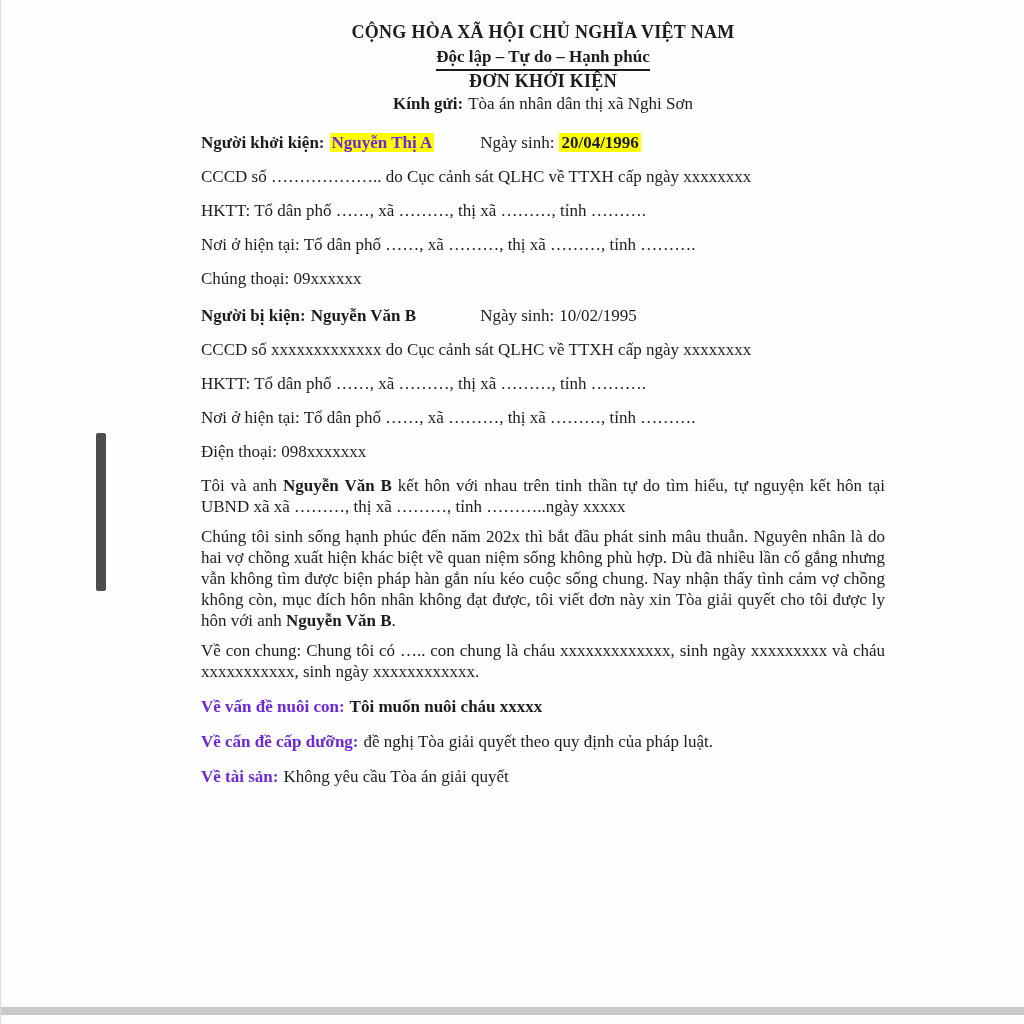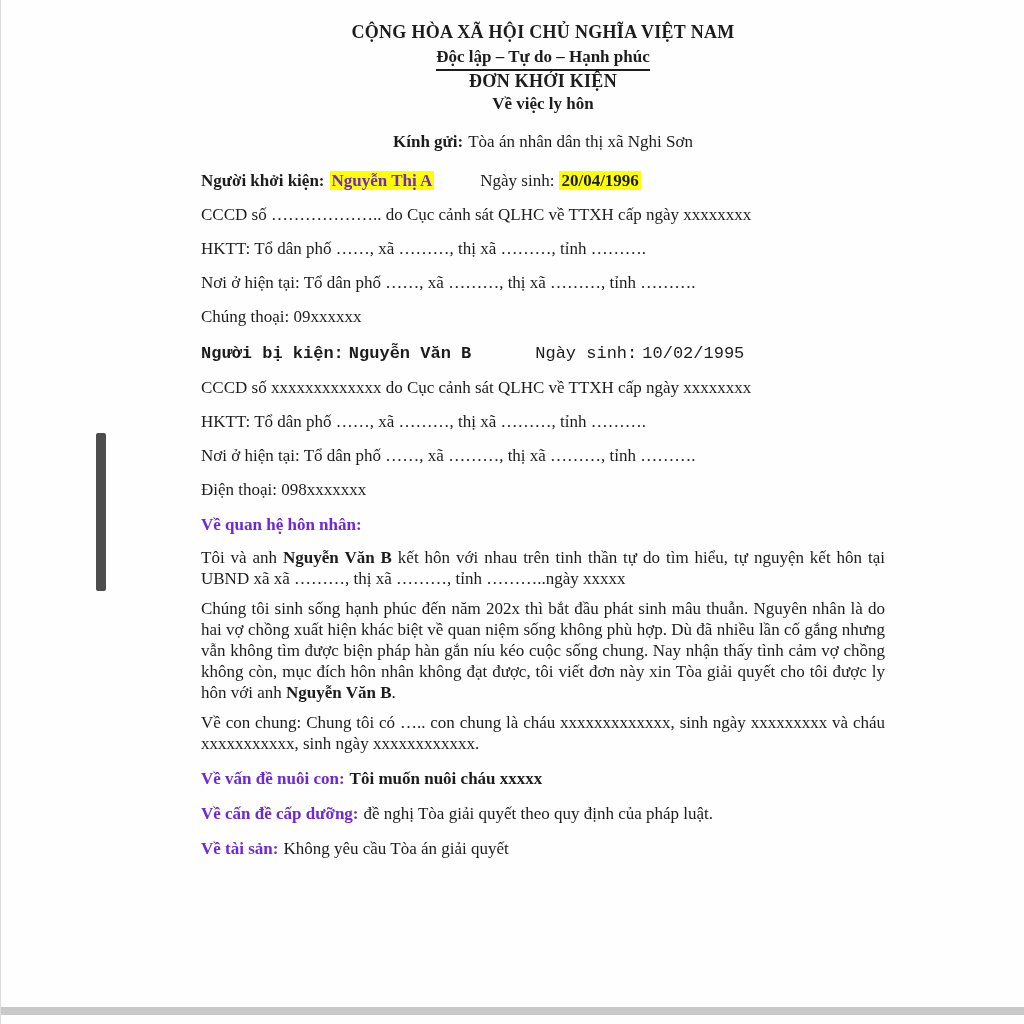--- a/index.html
+++ b/index.html
@@ -15,21 +15,21 @@
   .b{font-weight:bold;}
   .red{color:#6d28d9;}
   .hl{background:#ffff00;padding:0 2px;}
   .motto1{font-size:18px;margin-bottom:4px;letter-spacing:.3px;}
   .motto2{margin-bottom:0;}
   .motto2 .ul{display:inline-block;border-bottom:2px solid #1c1c1c;padding-bottom:2px;}
   .title{font-size:18px;margin-bottom:2px;letter-spacing:.3px;}
   .subtitle{margin-bottom:18px;}
   .recipient{margin-bottom:18px;}
   .line{margin:0 0 13px;line-height:21px;}
-  .gap{margin-top:16px;font-family:Liberation Mono, monospace;}
+  .gap{margin-top:16px;}
   .para{text-align:justify;line-height:21px;margin:0 0 9px;}
   .lbl{margin-right:5px;}
   .dob-group-1{margin-left:46px;}
   .dob-group-2{margin-left:64px;}
   .section-head{margin:14px 0 12px;line-height:21px;}
   .scan-bar{
     position:absolute;left:95px;top:433px;width:10px;height:158px;
     background:#4d4d4d;border-radius:2px;
   }
   .bottom-strip{
@@ -44,21 +44,20 @@
   <div class="scan-bar"></div>
 
   <div class="doc">
 
     <div class="center b motto1">CỘNG HÒA XÃ HỘI CHỦ NGHĨA VIỆT NAM</div>
     <div class="center b motto2">
       <span class="ul">Độc lập – Tự do – Hạnh phúc</span>
     </div>
 
     <div class="center b title">ĐƠN KHỞI KIỆN</div>
-    <div class="center b subtitle">Về việc ly hôn</div>
 
     <div class="center recipient">
       <span class="b lbl">Kính gửi:</span><span>Tòa án nhân dân thị xã Nghi Sơn</span>
     </div>
 
     <div class="line">
       <span class="b lbl">Người khởi kiện:</span><span class="b red hl">Nguyễn Thị A</span><span class="dob-group-1 lbl">Ngày sinh:</span><span class="b hl">20/04/1996</span>
     </div>
     <div class="line">CCCD số ……………….. do Cục cảnh sát QLHC về TTXH cấp ngày xxxxxxxx</div>
     <div class="line">HKTT: Tổ dân phố ……, xã ………, thị xã ………, tỉnh ……….</div>
@@ -67,21 +66,20 @@
 
     <div class="line gap">
       <span class="b lbl">Người bị kiện:</span><span class="b">Nguyễn Văn B</span><span class="dob-group-2 lbl">Ngày sinh:</span><span>10/02/1995</span>
     </div>
     <div class="line">CCCD số xxxxxxxxxxxxx do Cục cảnh sát QLHC về TTXH cấp ngày xxxxxxxx</div>
     <div class="line">HKTT: Tổ dân phố ……, xã ………, thị xã ………, tỉnh ……….</div>
     <div class="line">Nơi ở hiện tại: Tổ dân phố ……, xã ………, thị xã ………, tỉnh ……….</div>
     <div class="line">Điện thoại: 098xxxxxxx</div>
 
 
-    <div class="section-head b red">Về quan hệ hôn nhân:</div>
 
     <div class="para">
       <span>Tôi và anh </span><span class="b">Nguyễn Văn B</span><span> kết hôn với nhau trên tinh thần tự do tìm hiểu, tự nguyện kết hôn tại UBND xã xã ………, thị xã ………, tỉnh ………..ngày xxxxx</span>
     </div>
 
     <div class="para">
       <span> Chúng tôi sinh sống hạnh phúc đến năm 202x thì bắt đầu phát sinh mâu thuẫn. Nguyên nhân là do hai vợ chồng xuất hiện khác biệt về quan niệm sống không phù hợp. Dù đã nhiều lần cố gắng nhưng vẫn không tìm được biện pháp hàn gắn níu kéo cuộc sống chung. Nay nhận thấy tình cảm vợ chồng không còn, mục đích hôn nhân không đạt được, tôi viết đơn này xin Tòa giải quyết cho tôi được ly hôn với anh </span><span class="b">Nguyễn Văn B</span><span>.</span>
     </div>
 
     <div class="para">

